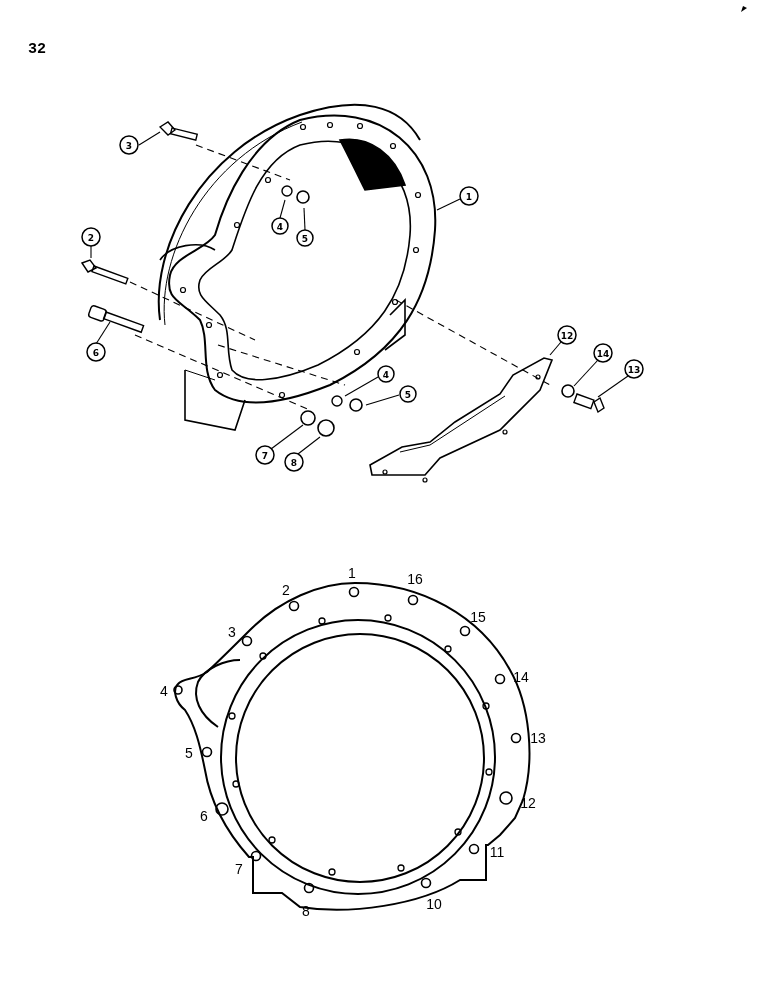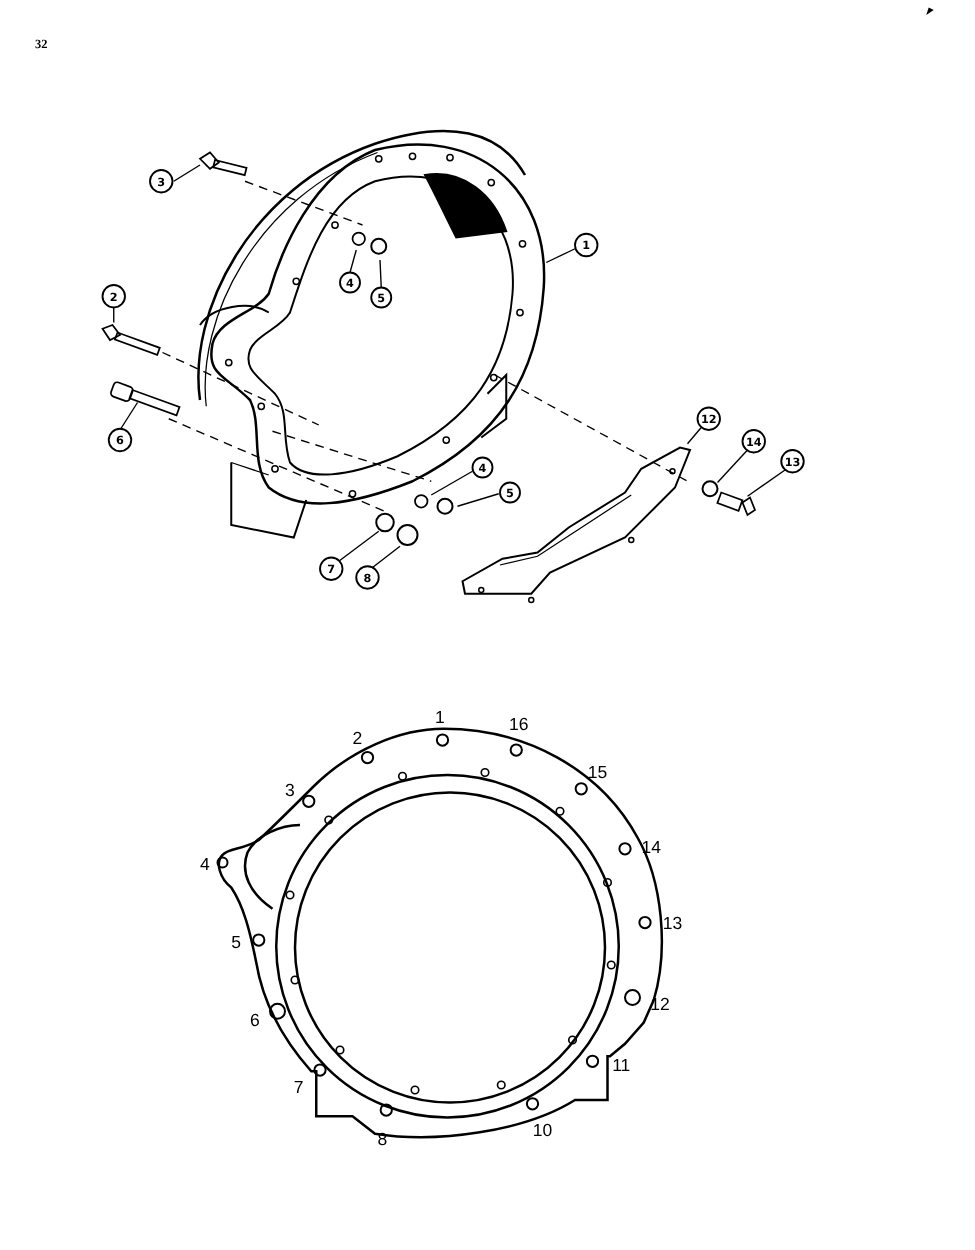--- a/index.html
+++ b/index.html
@@ -1,17 +1,17 @@
 <!DOCTYPE html>
 <html><head>
 <meta charset="utf-8">
 <style>
   html, body { margin:0; padding:0; background:#ffffff; }
   body { width:780px; height:1000px; position:relative; overflow:hidden; font-family:"Liberation Sans", sans-serif; color:#000; }
-  .page-num { position:absolute; left:28px; top:30px; font-family:Liberation Serif, serif; font-weight:bold; font-size:10px; letter-spacing:0px; }
+  .page-num { position:absolute; left:28px; top:41px; font-family:Liberation Mono, monospace; font-weight:bold; font-size:15px; letter-spacing:0px; }
   .corner-mark { position:absolute; left:740px; top:5px; width:8px; height:8px; }
   svg.figure { position:absolute; left:0; top:0; }
   .callout-text { font-family:"DejaVu Sans", sans-serif; font-weight:bold; font-size:9px; }
   .seq-text { font-family:"Liberation Sans", sans-serif; font-size:14px; }
 </style>
 </head>
 <body>
 
 <div class="page-num">32</div>
 

